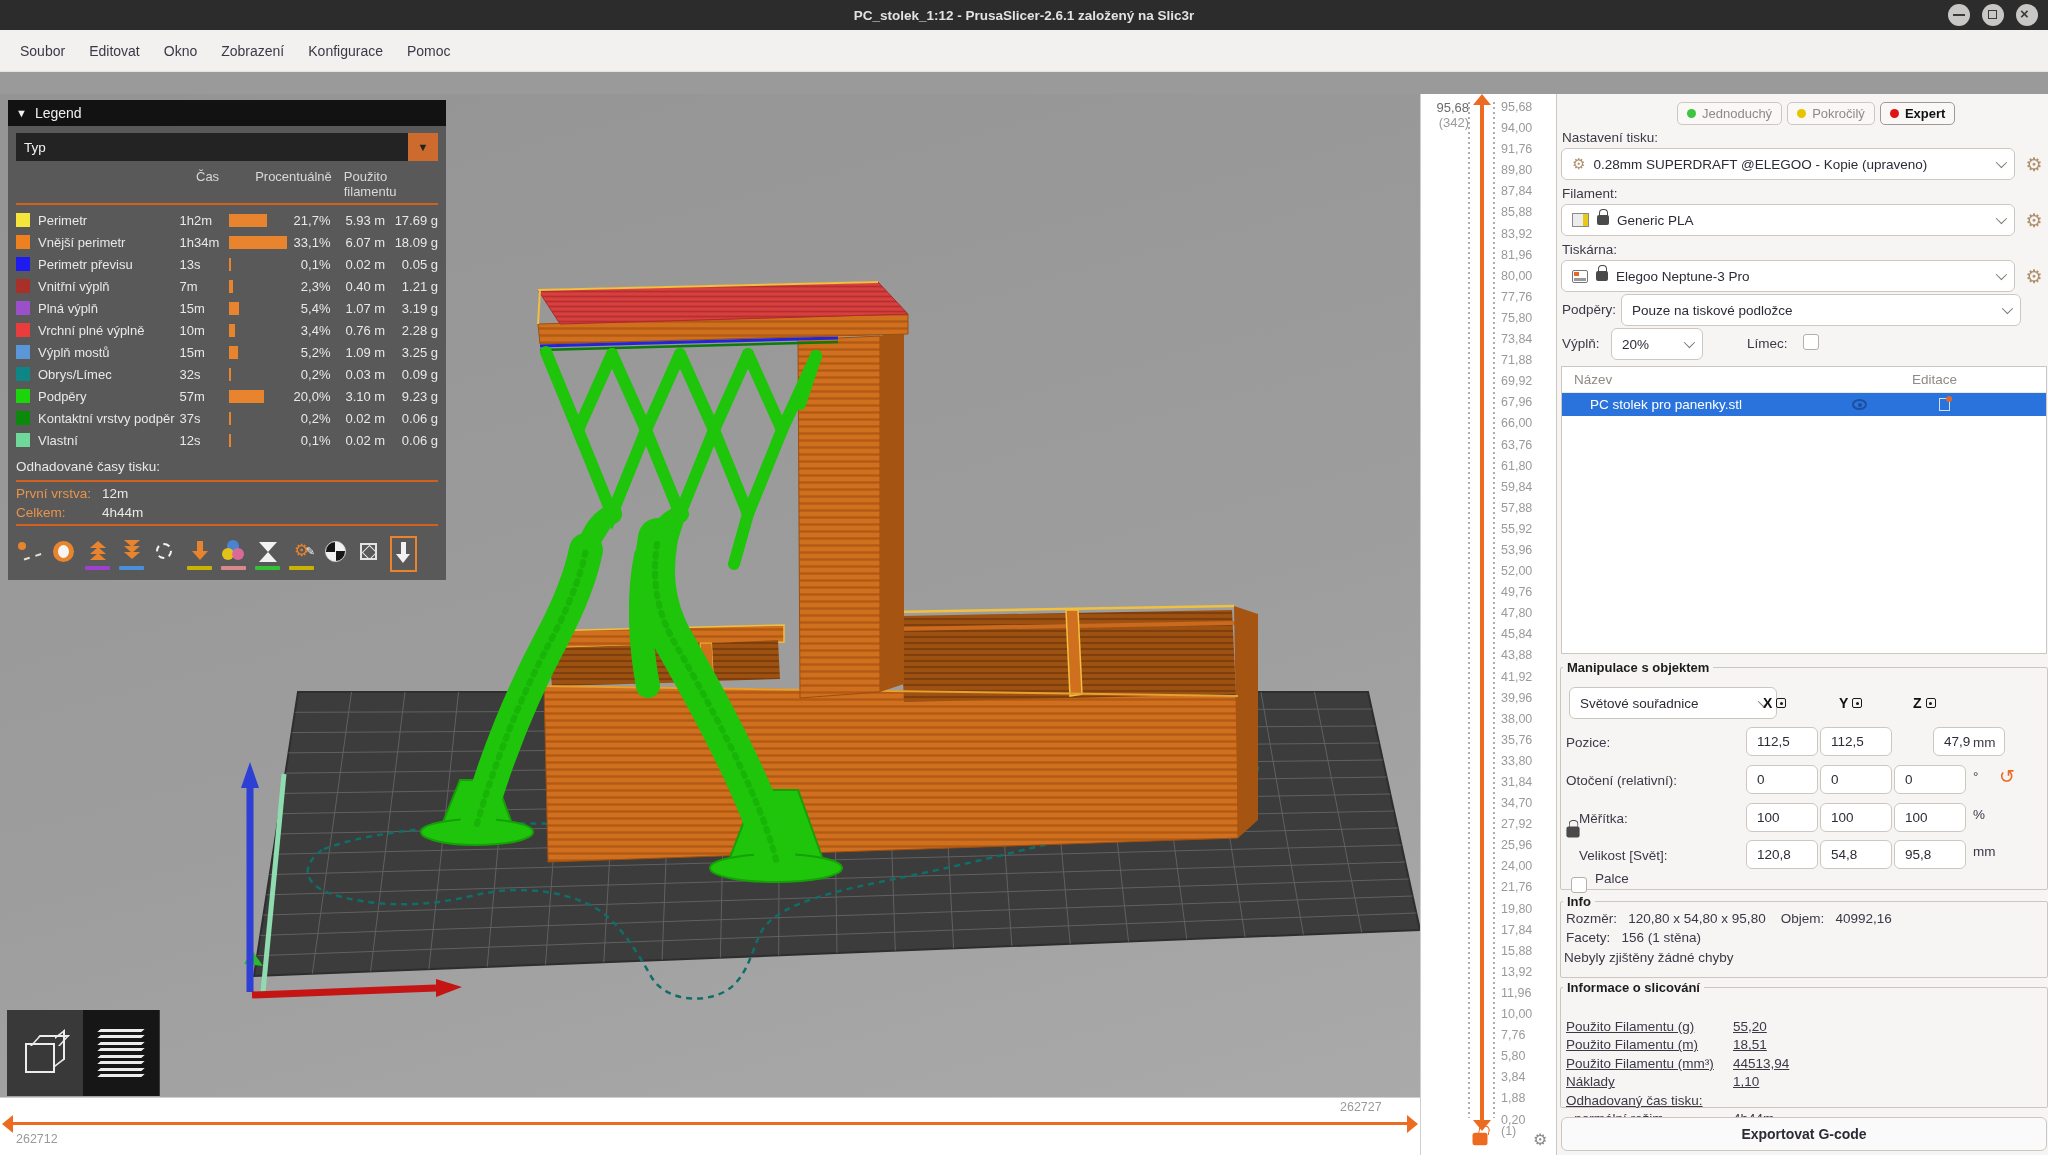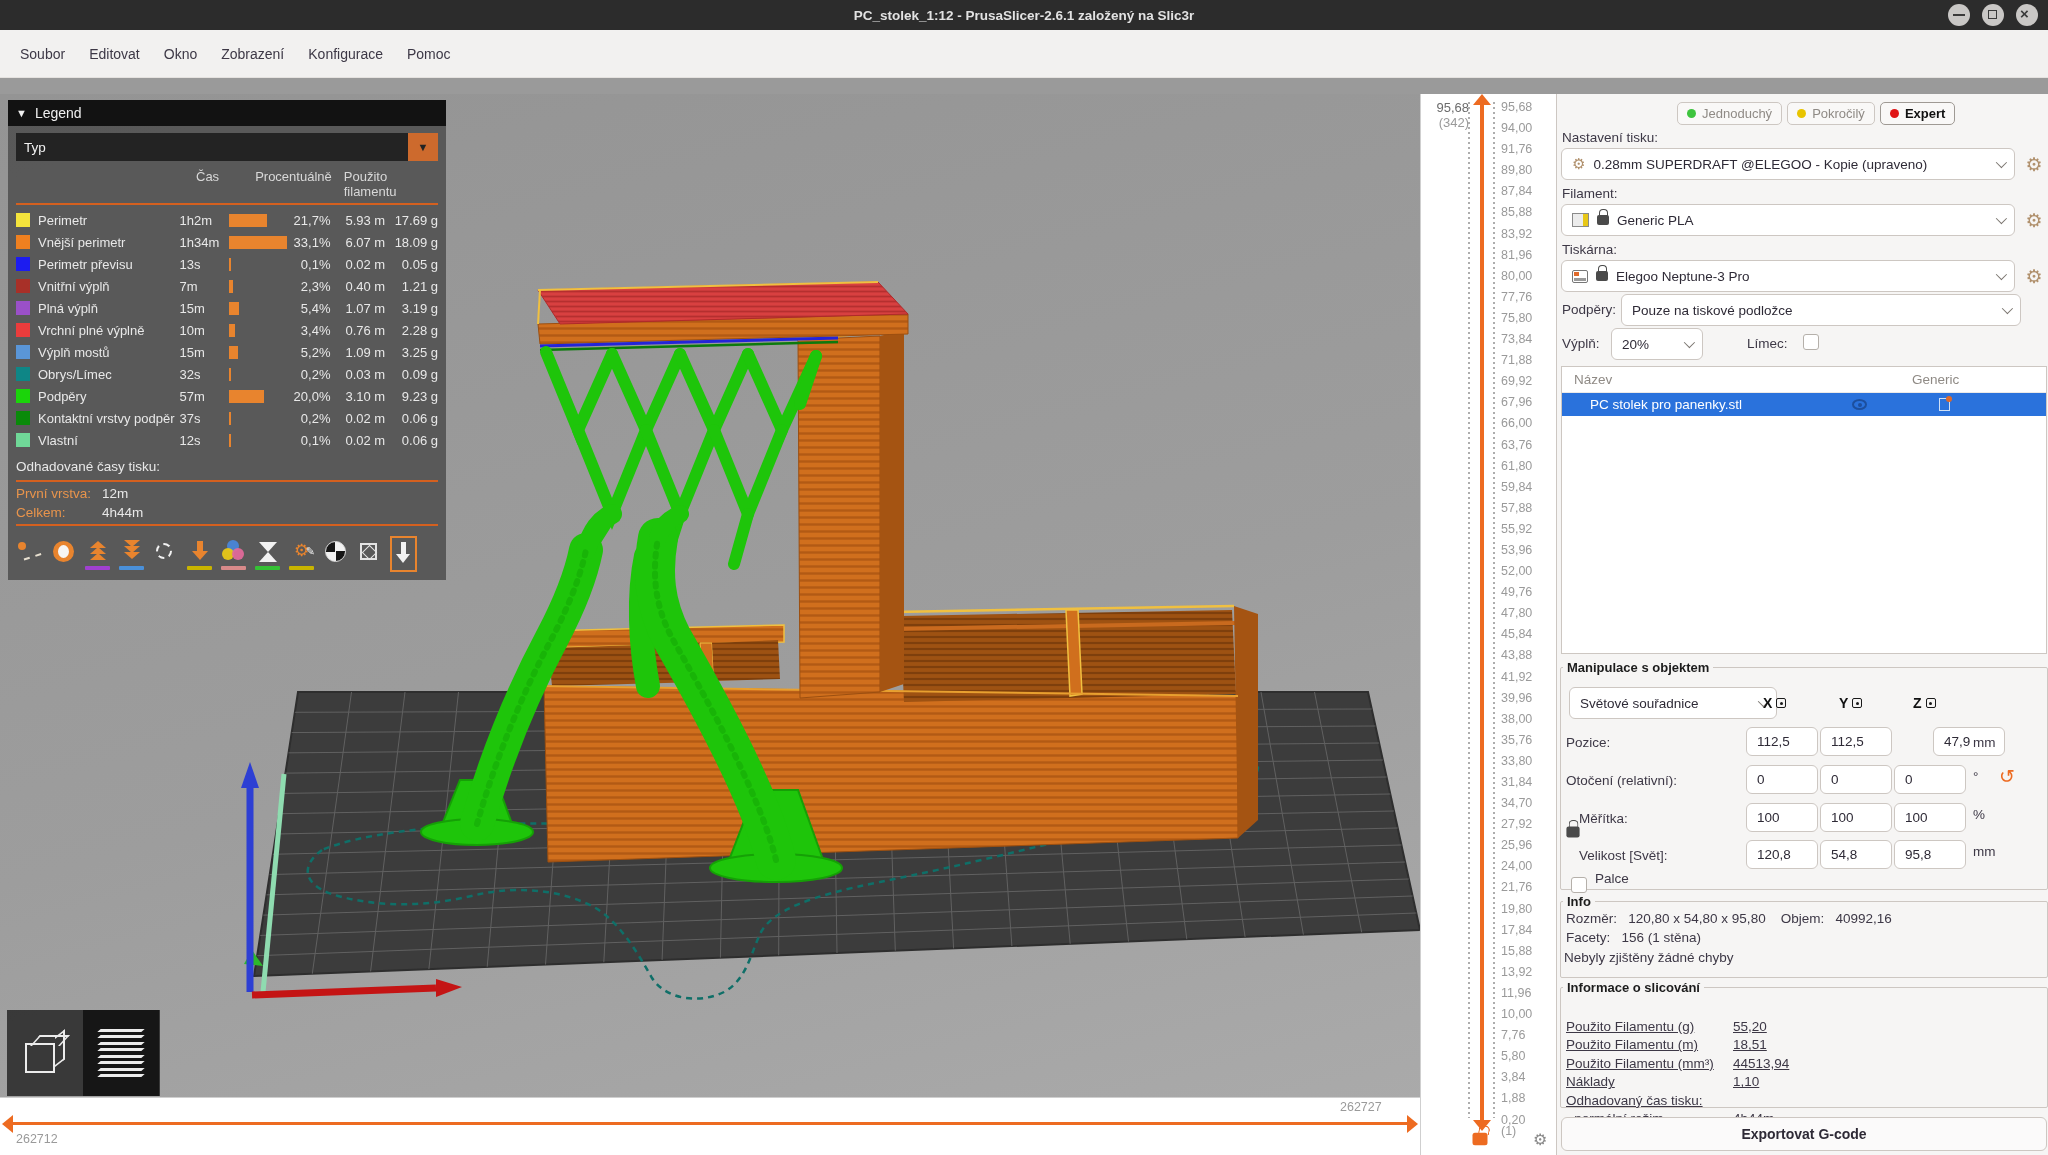--- a/index.html
+++ b/index.html
@@ -12,21 +12,21 @@
     display:flex; align-items:center; justify-content:center; }
   .titlebar .title { color:#e2e2e2; font-size:13.5px; font-weight:bold; }
   .winbtns { position:absolute; right:10px; top:4px; display:flex; gap:12px; }
   .winbtn { width:22px; height:22px; border-radius:50%; background:#c9c7c5; position:relative; cursor:pointer; }
   .winbtn i { position:absolute; }
   .wb-min i { left:5px; top:10px; width:12px; height:2px; background:#3a3a3a; }
   .wb-max i { left:6px; top:6px; width:9px; height:9px; border:1.6px solid #3a3a3a; }
   .wb-close i { left:4px; top:1px; color:#3a3a3a; font-size:15px; font-weight:bold; font-style:normal; }
 
   
-  .menubar { position:absolute; left:0; top:30px; width:2048px; height:48px; background:#f2f1f0;
+  .menubar { position:absolute; left:0; top:30px; width:2048px; height:42px; background:#f2f1f0;
     display:flex; align-items:center; padding-left:10px; gap:4px; border-bottom:1px solid #e5e2df; }
   .menu-item { font-size:14px; color:#3d3846; padding:4px 10px; cursor:pointer; }
 
   
   .tabbar { position:absolute; left:0; top:62px; width:2048px; height:32px; background:#f2f1f0;
     display:flex; align-items:stretch; padding-left:10px; border-bottom:1px solid #d5d0cb; }
   .tab { position:relative; font-size:14px; color:#3d3846; padding:6px 18px 0 18px; cursor:pointer; }
   .tab .underline { display:none; }
   .tab.active .underline { display:block; position:absolute; left:2px; right:2px; bottom:0; height:5px; background:#3584e4; }
 
@@ -737,21 +737,21 @@
     <div class="combo" style="top:234px; left:54px; width:92px">
       <span class="txt">20%</span>
       <span class="chev"></span>
     </div>
     <span class="sb-label" style="top:242px; left:190px">Límec:</span>
     <span class="checkbox" style="position:absolute; left:246px; top:240px"></span>
 
     <div class="objpanel">
       <div class="obj-head">
         <span class="n">Název</span>
-        <span class="e">Generic</span>
+        <span class="e">Editace</span>
       </div>
       <div class="obj-row">
         <span class="n">PC stolek pro panenky.stl</span>
         <span class="eye"></span>
         <span class="editic"></span>
       </div>
     </div>
 
     <fieldset class="fs-manip">
       <legend>Manipulace s objektem</legend>

